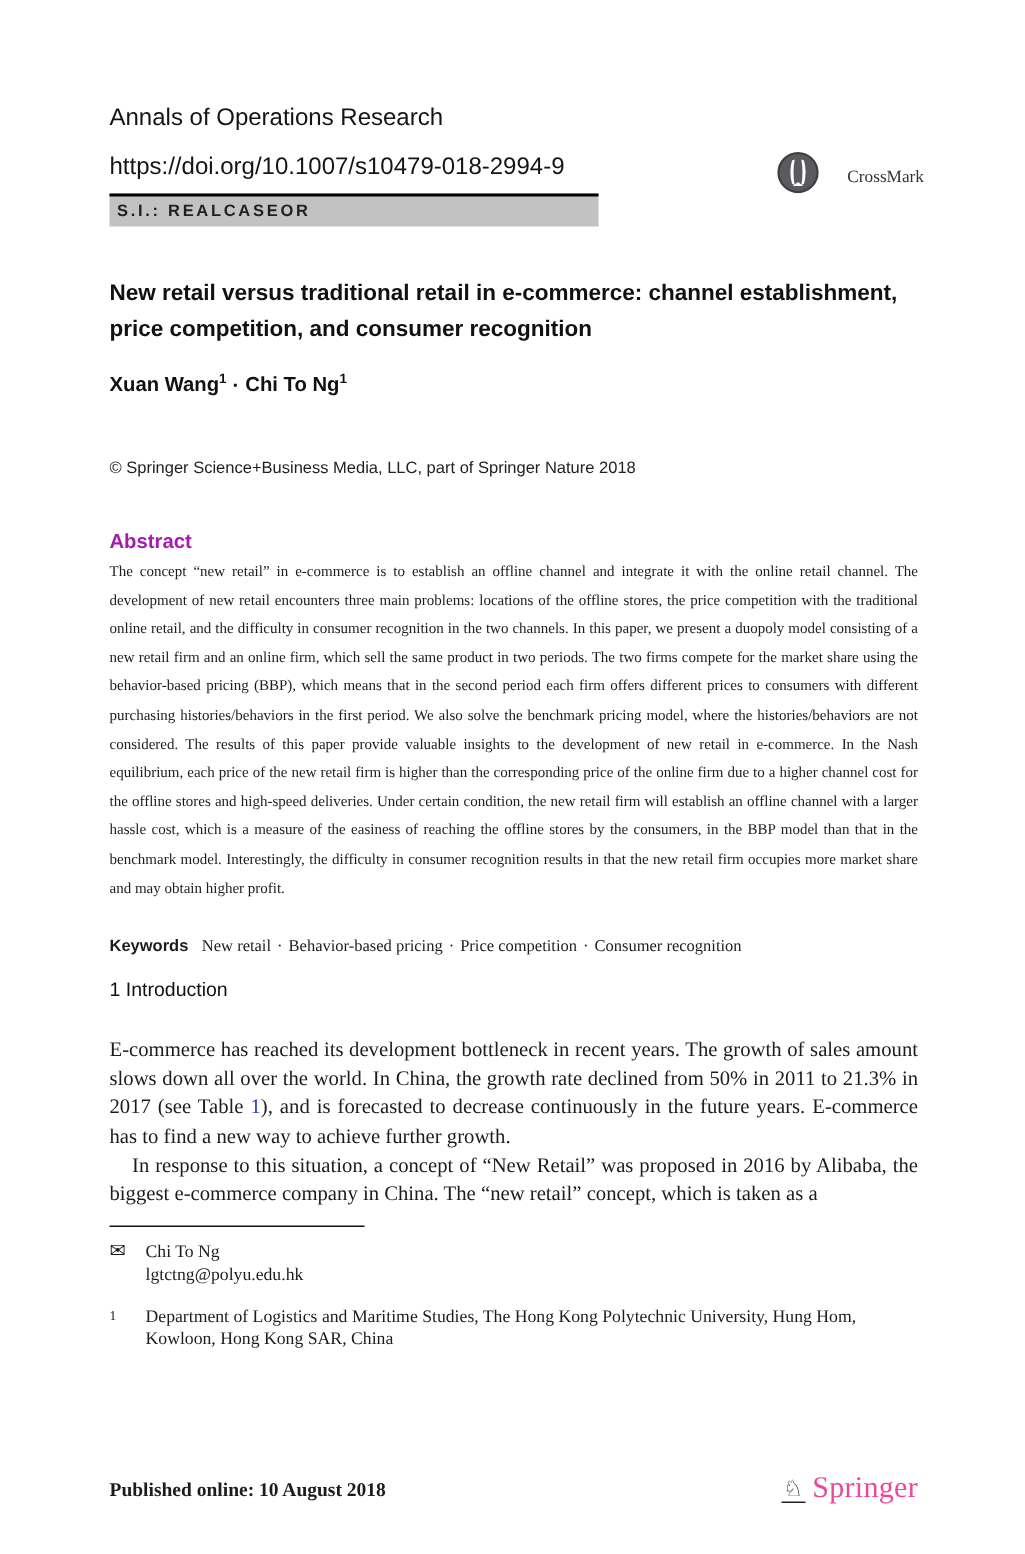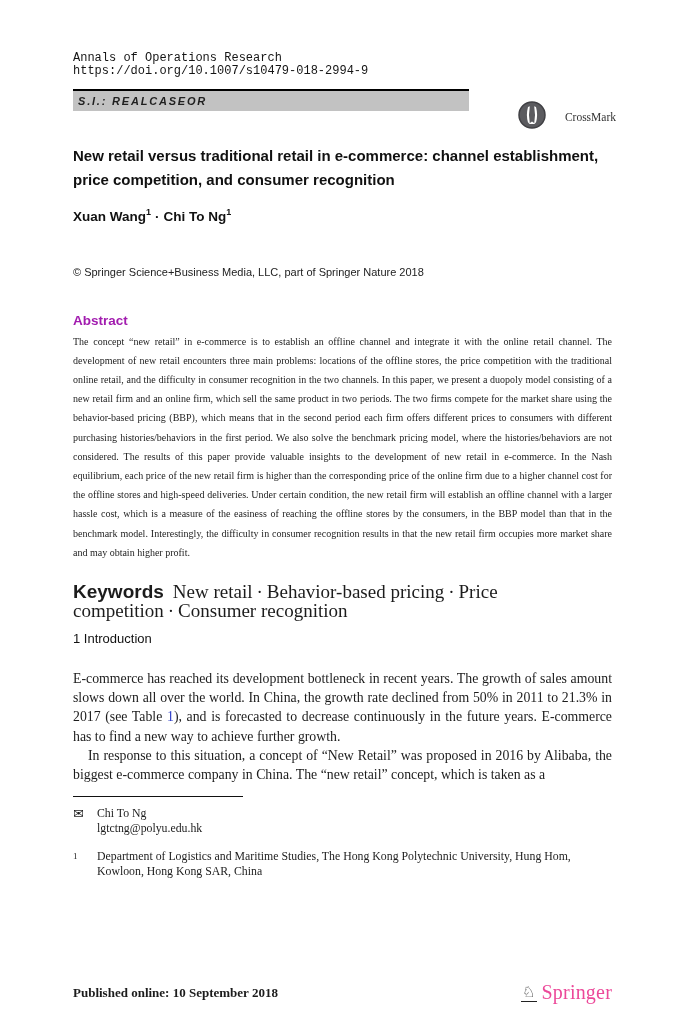--- a/index.html
+++ b/index.html
@@ -13,35 +13,35 @@
     padding: 52px 71px 32px 73px;
     font-family: "Liberation Serif", serif;
     color: #1c1c1c;
     display: flex;
     flex-direction: column;
     overflow: hidden;
   }
 
   
   .journal, .doi {
-    font-family: Liberation Mono, monospace;
-    font-size: 12px;
+    font-family: Liberation Sans, sans-serif;
+    font-size: 16px;
     line-height: 13px;
     color: #141414;
+    margin-top: 20px;
   }
   .banner {
     margin-top: 11px;
-    width: 396px;
+    width: 326px;
     height: 22px;
     background: #c2c2c2;
     border-top: 2px solid #000;
     display: flex;
     align-items: center;
     padding-left: 5px;
-    font-style: italic;
   }
   .banner-label {
     font-family: "Liberation Sans", sans-serif;
     font-weight: bold;
     font-size: 11px;
     letter-spacing: 1.8px;
     color: #1f1f1f;
   }
   .crossmark {
     position: absolute;
@@ -87,21 +87,21 @@
     font-size: 13.5px;
     line-height: 18px;
     color: #a21caf;
   }
   .abs-p {
     margin: 2px 0 0 0;
     font-size: 10px;
     line-height: 19.2px;
     text-align: justify;
   }
-  .keywords { margin-top: 20px; font-size: 19px; line-height: 19px; }
+  .keywords { margin-top: 20px; font-size: 11px; line-height: 19px; }
   .kw-h {
     font-family: "Liberation Sans", sans-serif;
     font-weight: bold;
     margin-right: 9px;
   }
   .kw-sep { margin: 0 4px; }
 
   
   .sec-h {
     margin: 9px 0 0 0;
@@ -223,20 +223,20 @@
       <div class="fn-email">lgtctng@polyu.edu.hk</div>
     </div>
   </div>
 
   <div class="fn-row affil">
     <span class="fn-ref"><sup>1</sup></span>
     <div class="fn-body">Department of Logistics and Maritime Studies, The Hong Kong Polytechnic University, Hung Hom, Kowloon, Hong Kong SAR, China</div>
   </div>
 
   <div class="pg-foot">
-    <div class="published">Published online: 10 September 2018</div>
+    <div class="published">Published online: 10 August 2018</div>
     <div class="springer">
       <span class="knight">♘</span>
       <span class="sp-label">Springer</span>
     </div>
   </div>
 
 </div>
 
 </body></html>

